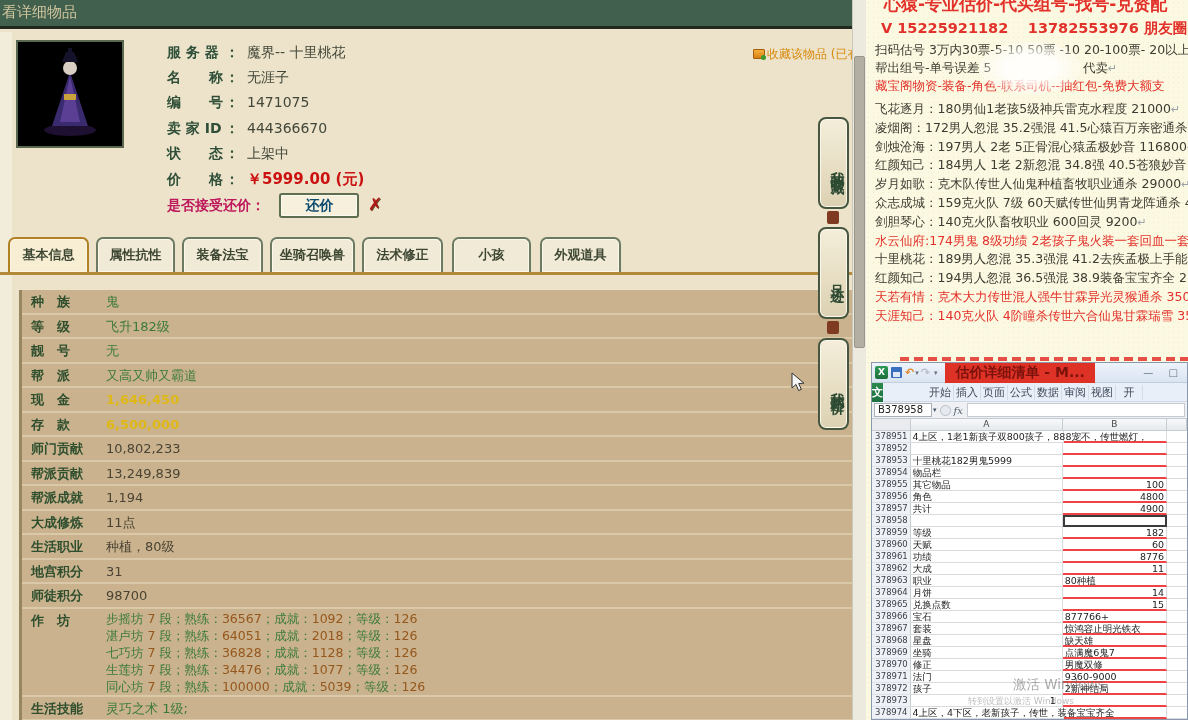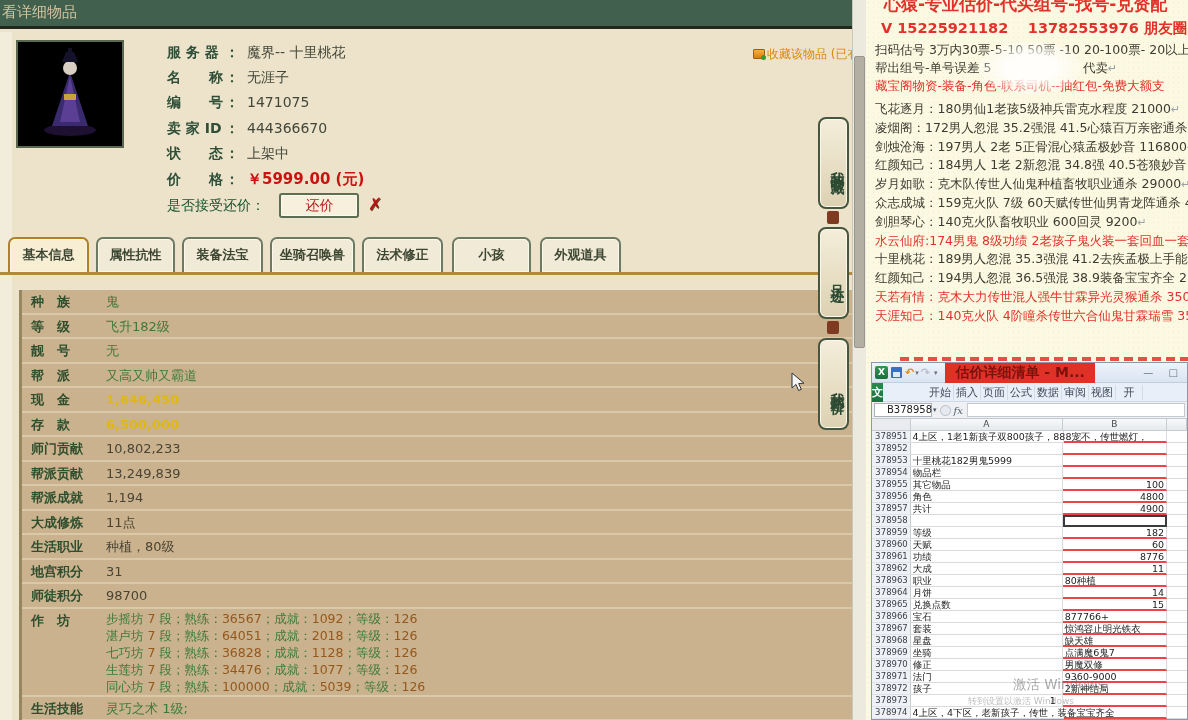--- a/index.html
+++ b/index.html
@@ -24,24 +24,24 @@
   .d-value.price-red { color:#cc1111; font-weight:bold; font-size:15px; }
 
   .fav-link { position:absolute; left:753px; top:46px; width:100px; overflow:hidden; white-space:nowrap;
               color:#d8890a; font-size:12px; }
   .fav-icon { display:inline-block; width:12px; height:10px; background:linear-gradient(#f4b13c,#d87f12);
               border:1px solid #a65e08; border-radius:1px; position:relative; top:1px; margin-right:2px; }
   .fav-icon::after { content:""; position:absolute; right:-2px; bottom:-2px; width:5px; height:5px;
                      background:#3a9a2e; border-radius:50%; }
 
   .bargain-row { position:absolute; left:167px; top:193px; font-size:14px; }
-  .bargain-label { color:#14532d; font-weight:normal; }
+  .bargain-label { color:#be185d; font-weight:bold; }
   .bargain-btn { display:inline-block; width:80px; height:25px; margin-left:10px; background:#f6f0dd;
                  border:2px solid #5e6e51; border-radius:3px; box-shadow:0 0 0 1px #fdfaf0 inset;
-                 color:#b91c1c; font-weight:normal; text-align:center; line-height:21px; font-size:14px; cursor:pointer; }
+                 color:#0c4a6e; font-weight:bold; text-align:center; line-height:21px; font-size:14px; cursor:pointer; }
   .red-x { color:#b31515; font-weight:bold; font-size:17px; margin-left:4px; text-shadow:1px 1px 0 #6b4a2a; }
 
   .tab { position:absolute; top:237px; height:35px; background:#f1ead6; border:2px solid #6c7a62;
          border-bottom:none; border-radius:7px 7px 0 0; box-shadow:0 0 0 1px #fbf7ea inset;
          color:#3c4632; font-weight:bold; font-size:13px; text-align:center; line-height:31px; cursor:pointer; }
   .tab.active { border-color:#b28024; background:#f7eed4; box-shadow:0 0 0 1px #fdf6e0 inset; z-index:2; }
   .tab-underline { position:absolute; left:0; top:272px; width:852px; height:3px; background:#b28a3a; }
 
   .info-table { position:absolute; left:19px; top:290px; width:833px; height:430px;
                 background:#c9b28d; border-left:3px solid #97865f; }
@@ -109,21 +109,21 @@
             border-right:1px solid #d4dce6; cursor:pointer; }
   .xl-dd { width:13px; height:14px; border:1px solid #aeb8c6; background:#f4f7fb; font-size:7px; color:#4a5566;
            text-align:center; line-height:12px; margin-left:2px; }
   .xl-heart { color:#8a94a5; font-size:10px; margin-left:5px; }
   .xl-help { width:13px; height:13px; border-radius:50%; background:#2f7fd4; color:#fff; font-size:9px; font-weight:bold;
              text-align:center; line-height:13px; margin-left:5px; }
   .xl-min2 { color:#5a6678; font-size:10px; margin-left:8px; }
   .xl-fbar { position:relative; height:17px; background:#eef0f3; border-bottom:1px solid #c5cad1;
              display:flex; align-items:center; padding:1px 2px; }
   .xl-namebox { width:58px; height:14px; background:#fff; border:1px solid #aab1bb; font-size:10px;
-                line-height:12px; padding-left:12px; color:#222; }
+                line-height:12px; padding-left:3px; color:#222; }
   .xl-nb-caret { font-size:7px; color:#4a5566; margin:0 3px 0 1px; }
   .xl-fx-circle { width:11px; height:11px; border-radius:50%; border:1px solid #b9c0ca; background:#e6e9ee; margin-right:3px; }
   .xl-fx { font-family:"DejaVu Serif","Liberation Serif",serif; font-style:italic; font-size:10px; color:#55606e; margin-right:4px; }
   .xl-formula { flex:1; height:14px; background:#fff; border:1px solid #c5cad1; }
   .xl-grid { position:relative; }
   .xl-hdr { display:flex; height:12px; background:linear-gradient(#f8f9fb,#e6e9ed); border-bottom:1px solid #c9ccd1;
             font-size:9px; color:#444; }
   .xl-hdr div { border-right:1px solid #c9ccd1; text-align:center; line-height:11px; }
   .hdr-corner { width:39px; background:#e9ebee; }
   .hdr-a { width:153px; } .hdr-b { width:105px; } .hdr-c { width:20px; }

